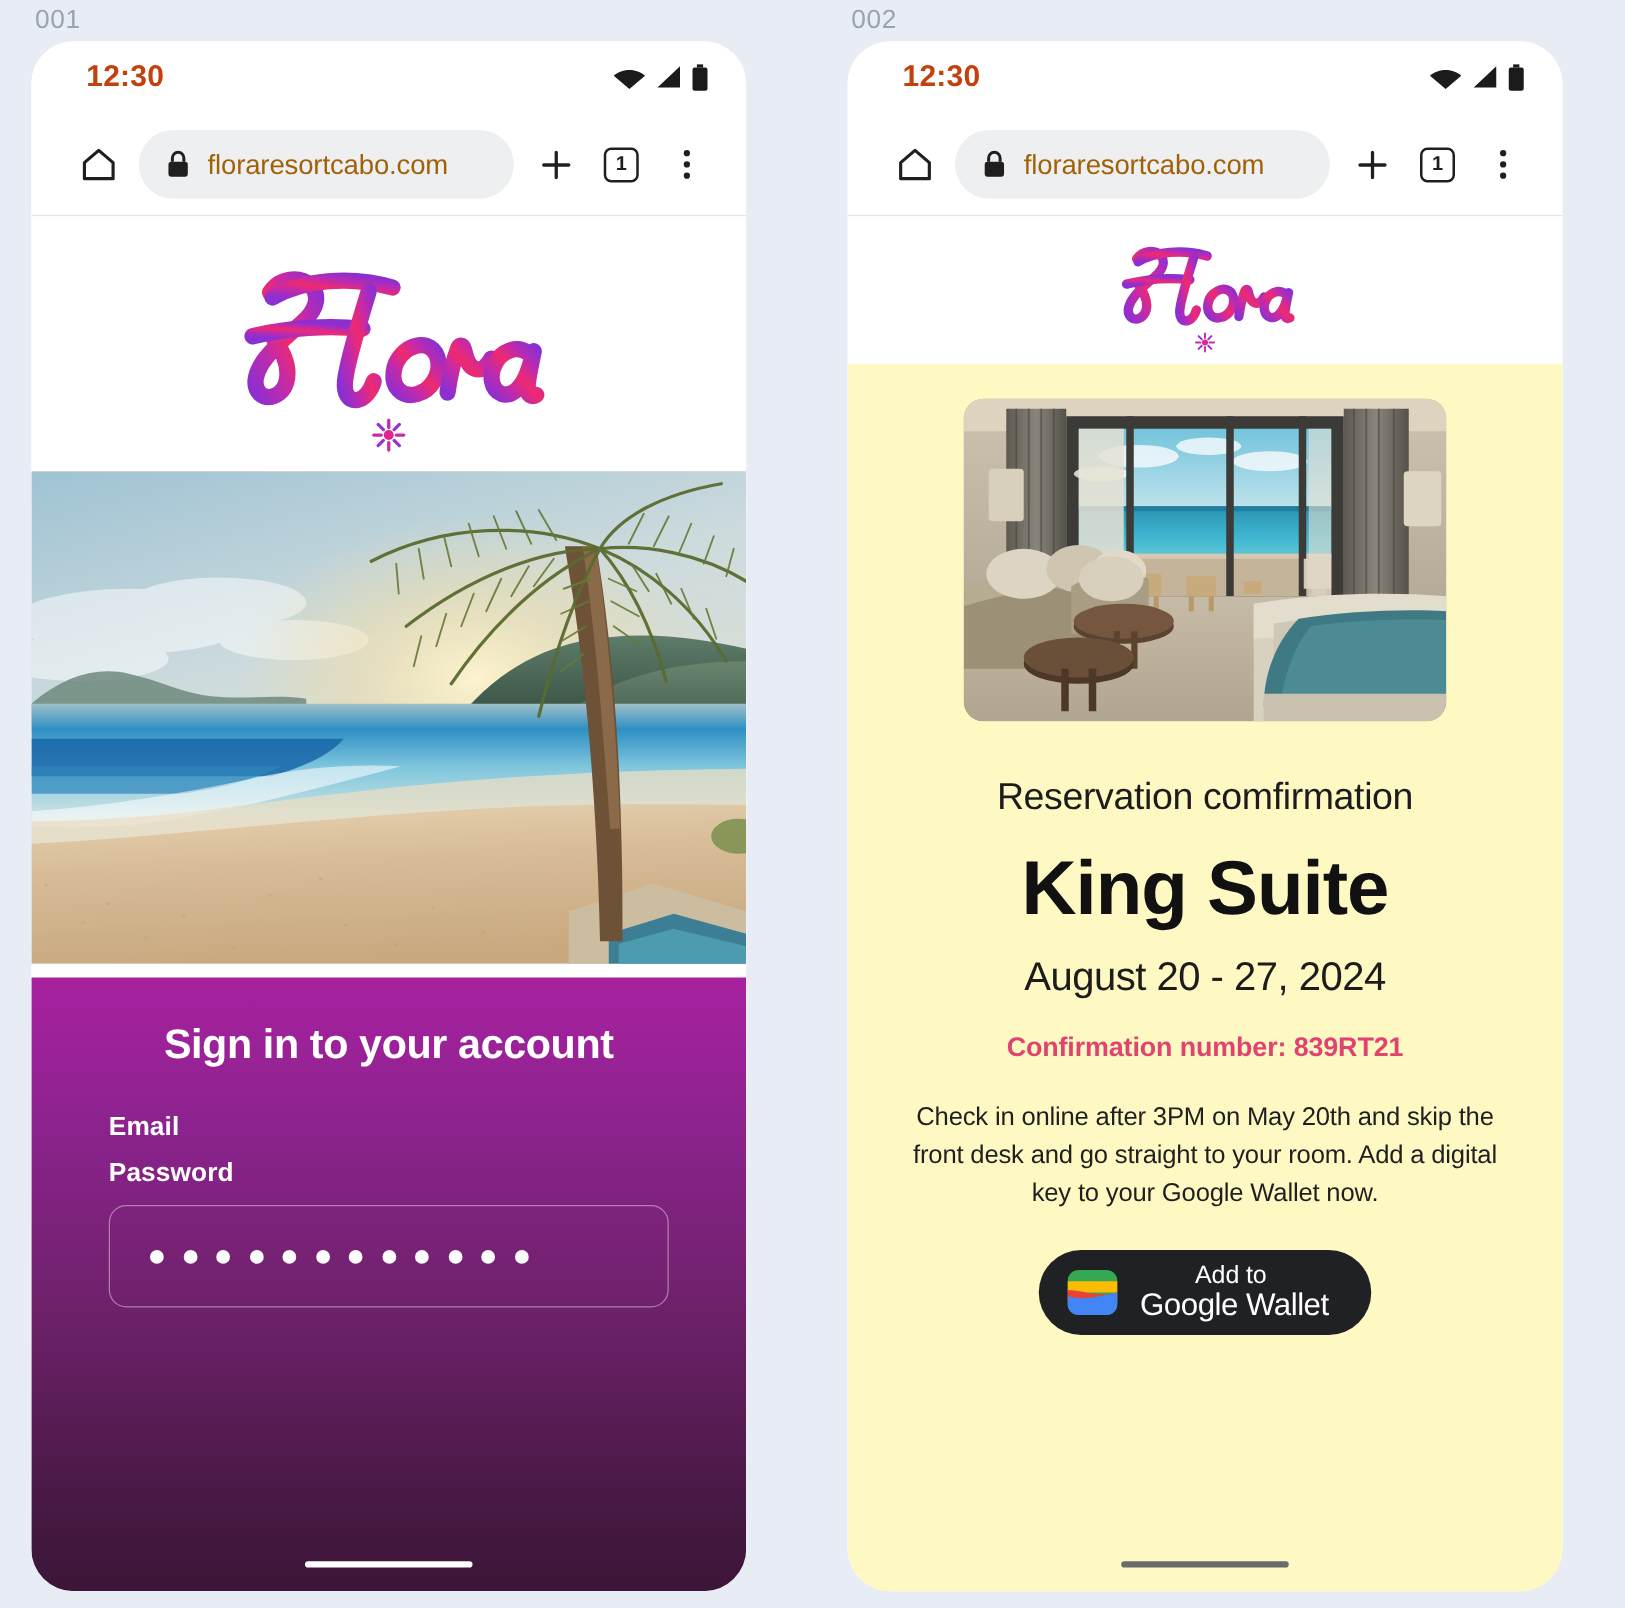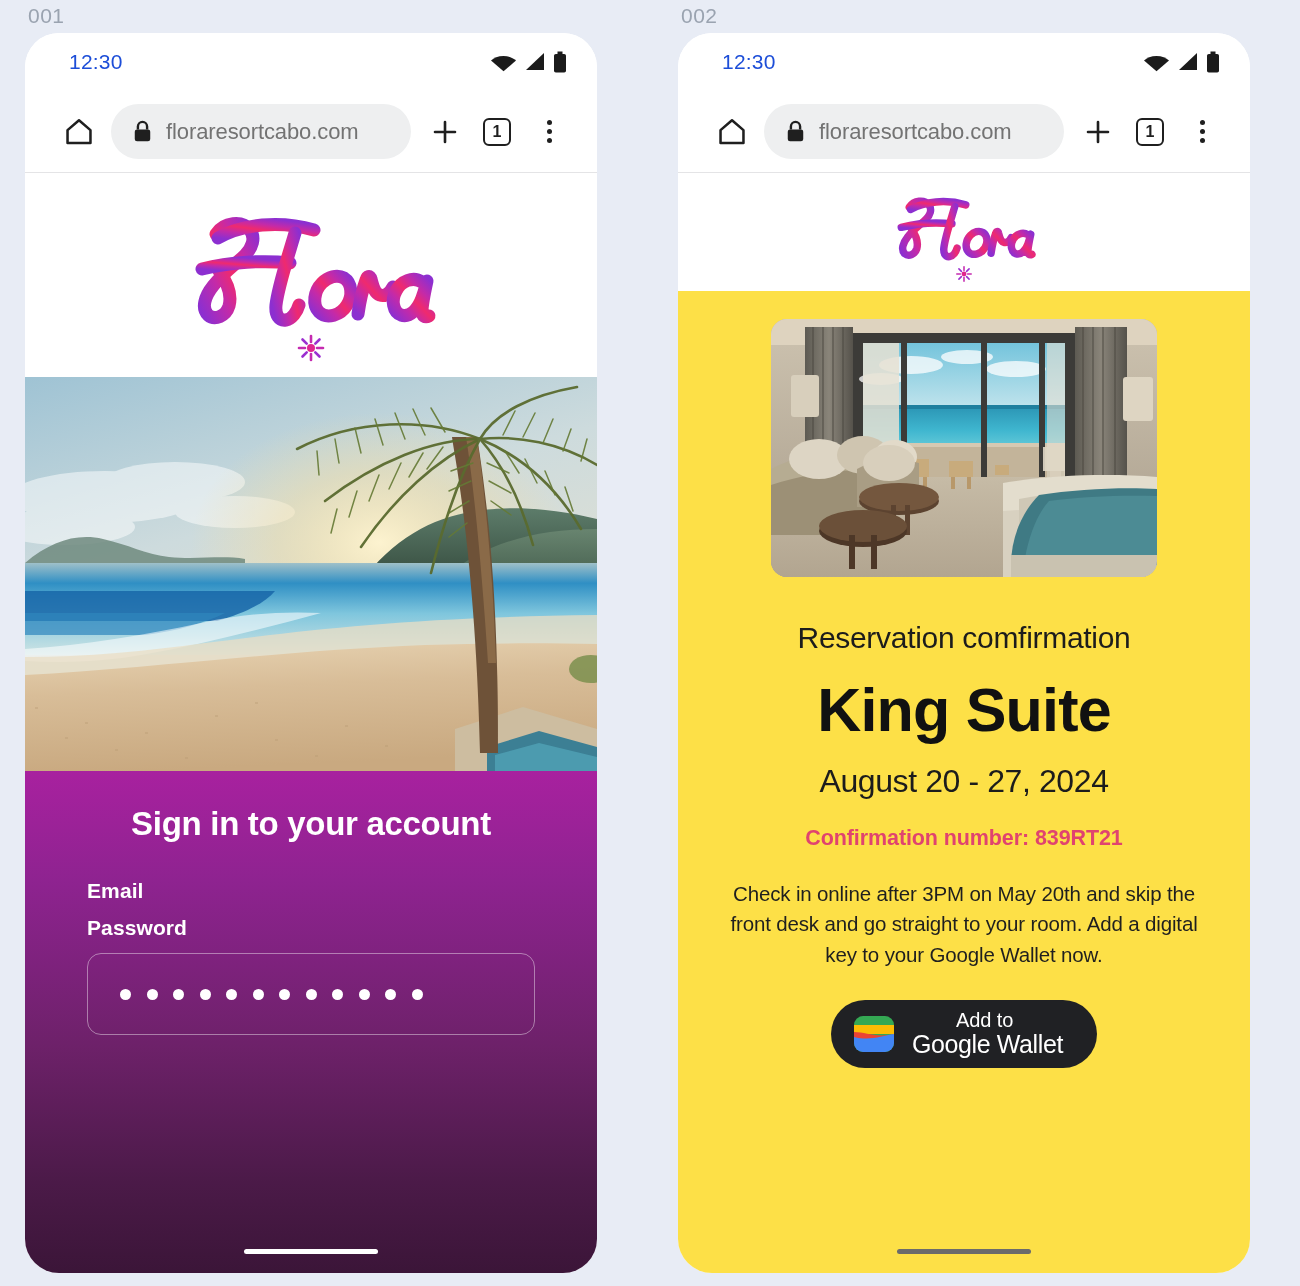--- a/index.html
+++ b/index.html
@@ -45,23 +45,23 @@
   .statusbar {
     height: 58px;
     flex: 0 0 58px;
     display: flex;
     align-items: center;
     justify-content: space-between;
     padding: 0 30px 0 44px;
     background: #fff;
   }
   .sb-time {
-    font-size: 21px;
-    font-weight: 400;
-    color: #1d4ed8;
+    font-size: 24px;
+    font-weight: 700;
+    color: #c2410c;
     letter-spacing: 0.2px;
   }
   .sb-icons { display: flex; align-items: center; gap: 7px; }
   .sb-icons svg { display: block; }
 
   
   .toolbar {
     height: 82px;
     flex: 0 0 82px;
     display: flex;
@@ -79,21 +79,21 @@
     border-radius: 28px;
     display: flex;
     align-items: center;
     padding: 0 22px;
     gap: 14px;
     margin: 0 8px 0 4px;
     min-width: 0;
   }
   .omni-url {
     font-size: 22px;
-    color: #737373;
+    color: #a16207;
     white-space: nowrap;
     overflow: hidden;
     text-overflow: ellipsis;
     letter-spacing: -0.1px;
     text-align: right;
   }
   .tb-btn {
     width: 52px;
     height: 52px;
     display: flex;
@@ -135,20 +135,21 @@
     overflow: hidden;
     background: #cfd8d8;
   }
 
   
   .signin {
     flex: 1;
     background: linear-gradient(180deg, #a8219f 0%, #8e2390 22%, #6d2169 55%, #4b1a48 82%, #3b1538 100%);
     padding: 34px 62px 0 62px;
     position: relative;
+    margin-top: 11px;
   }
   .signin h1 {
     color: #fff;
     font-size: 33px;
     font-weight: 700;
     text-align: center;
     letter-spacing: -0.3px;
     margin-bottom: 36px;
   }
   .field-label {
@@ -172,21 +173,21 @@
     color: #f4eaf3;
     font-size: 22.5px;
     letter-spacing: -0.1px;
   }
   .pw-dots { display: flex; gap: 15.5px; align-items: center; }
   .pw-dots i { width: 11px; height: 11px; border-radius: 50%; background: #fff; display: block; }
 
   
   .confirm {
     flex: 1;
-    background: #fde047;
+    background: #fef9c3;
     display: flex;
     flex-direction: column;
     align-items: center;
     padding: 0 48px;
   }
   .room-photo {
     width: 386px;
     height: 258px;
     border-radius: 16px;
     overflow: hidden;

